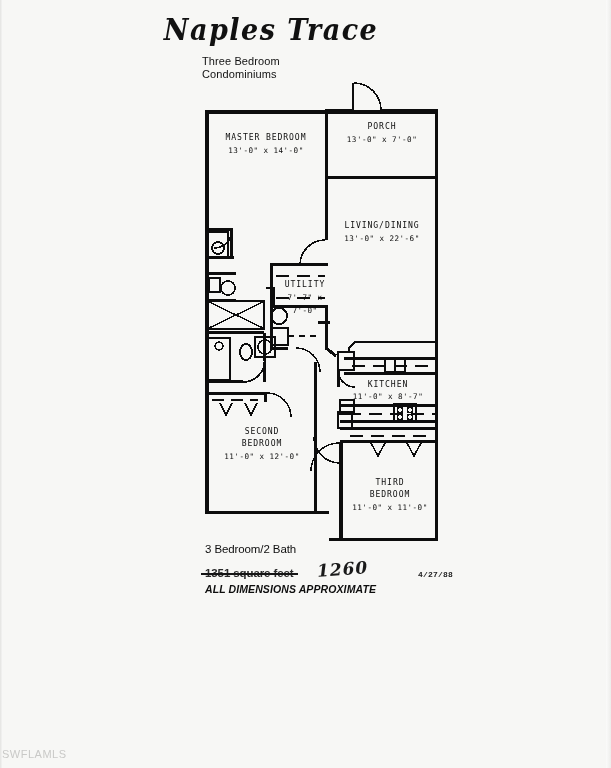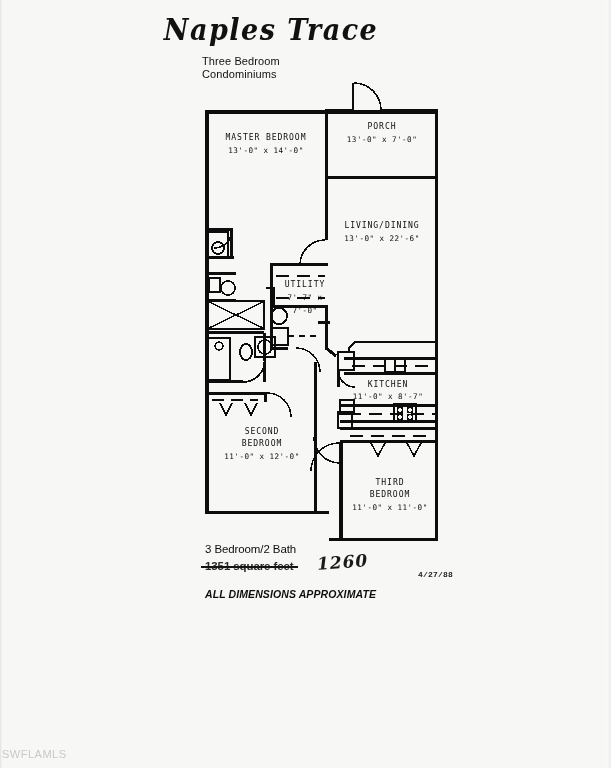--- a/index.html
+++ b/index.html
@@ -82,21 +82,21 @@
   }
   .f-line1 {
     font-family: "Liberation Sans", sans-serif;
     font-weight: 400;
     font-size: 11.5px;
     letter-spacing: -0.1px;
     white-space: nowrap;
   }
   .f-line2-row {
     position: relative;
-    margin-top: 1px;
+    margin-top: 8px;
     height: 14px;
     white-space: nowrap;
   }
   .f-sqft {
     font-family: "Liberation Sans", sans-serif;
     font-weight: 700;
     font-size: 11.5px;
     letter-spacing: -0.1px;
     color: #2a2a2a;
     position: relative;
@@ -120,21 +120,21 @@
     color: #1a1a1a;
     letter-spacing: 1px;
     transform: rotate(-4deg);
   }
   .f-line3 {
     font-family: "Liberation Sans", sans-serif;
     font-weight: 700;
     font-style: italic;
     font-size: 10.5px;
     letter-spacing: 0.1px;
-    margin-top: 18px;
+    margin-top: 6px;
     white-space: nowrap;
   }
   #plan-date {
     position: absolute;
     left: 418px; top: 570px;
     font-family: Liberation Mono, monospace;
     font-weight: 700;
     font-size: 8px;
     color: #222;
     letter-spacing: 0.2px;

